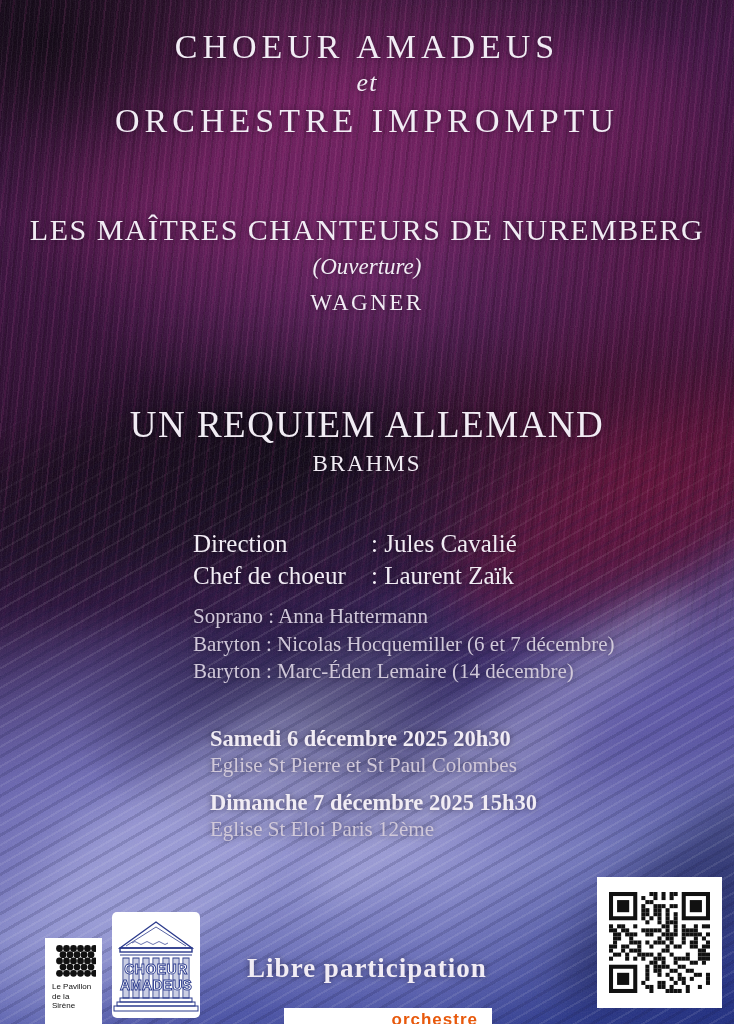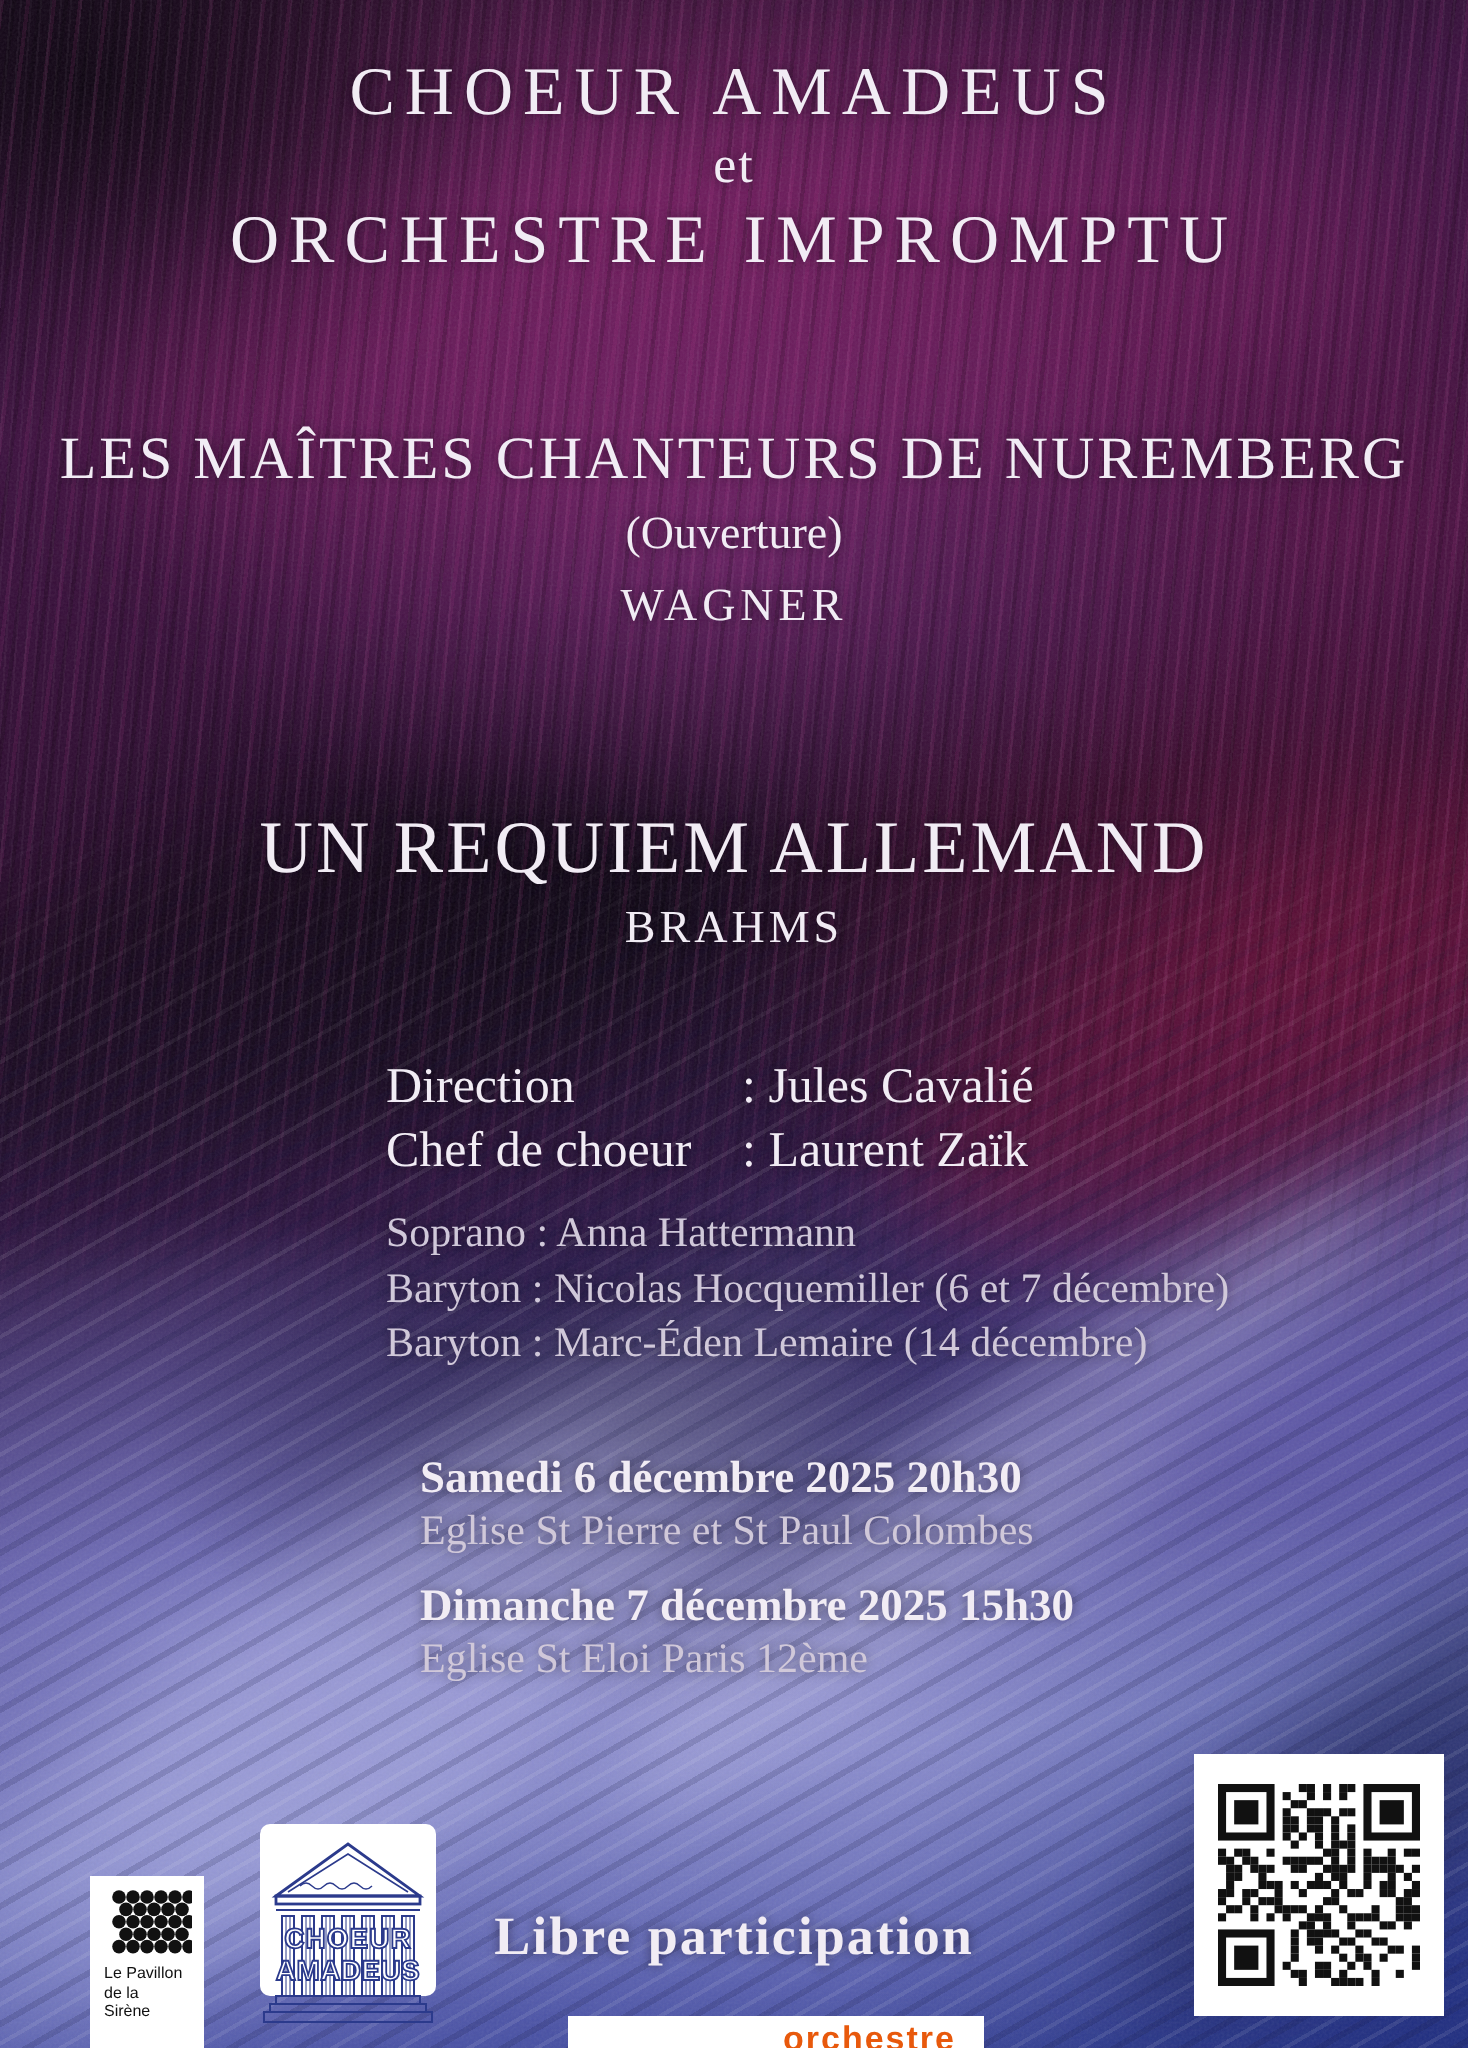--- a/index.html
+++ b/index.html
@@ -60,45 +60,45 @@
       -webkit-mask-image:linear-gradient(to top,#000 0%,#000 42%,transparent 62%);
       mask-image:linear-gradient(to top,#000 0%,#000 42%,transparent 62%);}
   .noise-overlay{position:absolute;inset:0;width:100%;height:100%;opacity:.10;pointer-events:none;}
   
   .content{position:absolute;inset:0;}
   .content > div{position:absolute;}
   .ctr{left:0;right:0;text-align:center;}
   .soft{text-shadow:0 0 6px rgba(10,0,15,.45);}
   #header{top:26px;}
   #header .h1{font-size:34px;letter-spacing:5px;line-height:42px;}
-  #header .het{font-size:26px;line-height:30px;letter-spacing:1px;}
+  #header .het{font-size:26px;font-style:italic;line-height:30px;letter-spacing:1px;}
   #header .h2{font-size:34px;letter-spacing:5px;line-height:46px;}
   #wagner{top:210px;}
   #wagner .wt{font-size:30px;letter-spacing:1.5px;line-height:40px;}
-  #wagner .wo{font-size:23px;line-height:33px;}
+  #wagner .wo{font-size:23px;font-style:italic;line-height:33px;}
   #wagner .wc{font-size:23px;letter-spacing:2.5px;line-height:40px;}
   #brahms{top:402px;}
   #brahms .bt{font-size:37px;letter-spacing:1.5px;line-height:46px;}
   #brahms .bc{font-size:23px;letter-spacing:2px;line-height:32px;}
   #credits{top:528px;left:193px;font-size:25px;line-height:32px;}
   #credits .row{display:flex;}
   #credits .role{width:178px;}
   #soloists{top:603px;left:193px;font-size:21px;line-height:27.5px;color:var(--text-dim);}
   #dates{top:725px;left:210px;}
   #dates .block{margin-bottom:10px;}
   #dates .date{font-size:22.5px;font-weight:bold;line-height:27px;color:var(--text-white);}
   #dates .venue{font-size:21px;line-height:27px;color:var(--text-dim);}
   #libre{top:906px;left:0;right:0;text-align:center;font-size:27px;font-weight:bold;letter-spacing:1px;margin-top:47px;}
   
   .card{position:absolute;background:var(--card-white);}
   #logo-pavillon{left:45px;top:938px;width:57px;height:86px;}
   #logo-pavillon .ptxt{position:absolute;left:7px;top:44px;
       font-family:"Liberation Sans",sans-serif;font-size:8px;line-height:9.5px;color:#111;}
   #logo-pavillon svg{position:absolute;left:6px;top:6px;}
-  #logo-amadeus{left:130px;top:912px;width:88px;height:86px;border-radius:5px;}
+  #logo-amadeus{left:112px;top:912px;width:88px;height:106px;border-radius:5px;}
   #logo-impromptu{left:284px;top:1008px;width:208px;height:54px;}
   #logo-impromptu .orch{position:absolute;right:14px;top:2px;
       font-family:"Liberation Sans",sans-serif;font-weight:bold;font-size:17px;
       letter-spacing:1px;color:var(--impromptu-orange);}
   #logo-impromptu .impr{position:absolute;left:28px;top:15px;
       font-family:"Liberation Sans",sans-serif;font-weight:bold;font-size:29px;
       letter-spacing:2px;color:var(--logo-black);}
   #logo-impromptu svg{position:absolute;left:0;top:0;}
   #logo-qr{left:597px;top:877px;width:125px;height:131px;}
   #logo-qr svg{position:absolute;left:12px;top:15px;}

